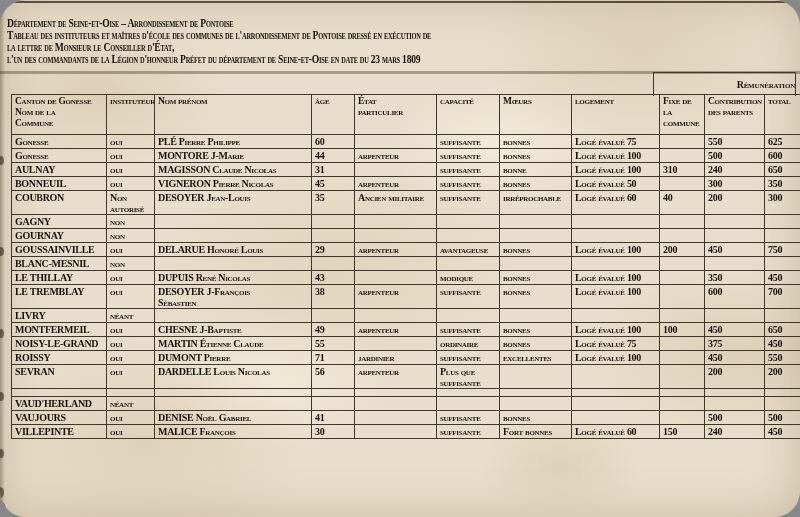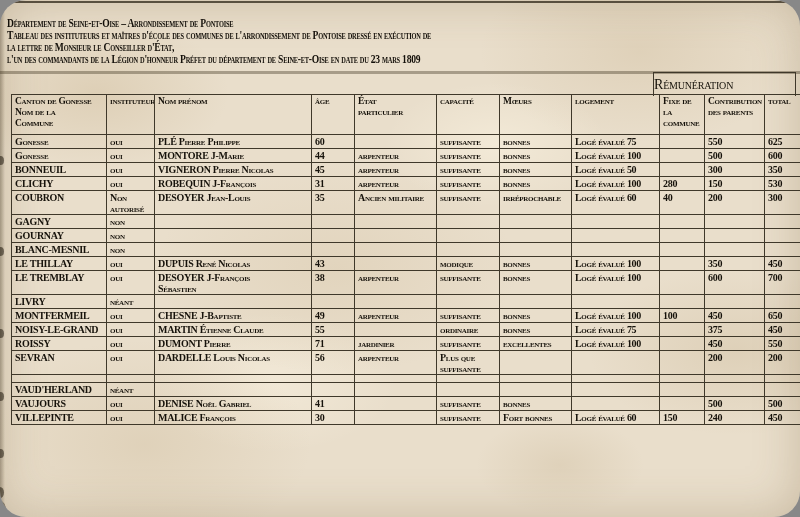--- a/index.html
+++ b/index.html
@@ -30,22 +30,22 @@
   .title-block{position:absolute;left:7px;top:17px;width:790px;}
   .title-line{
     font-weight:bold;font-variant:small-caps;font-size:12px;line-height:12px;
     letter-spacing:-0.3px;transform:scaleX(0.8);transform-origin:left center;
     white-space:nowrap;color:#14100a;
   }
 
   .remun-box{
     position:absolute;left:653px;top:72px;width:141px;height:23px;
     border:1px solid #3f382a;border-bottom:none;
-    display:flex;align-items:center;justify-content:flex-start;
-    font-weight:normal;font-variant:small-caps;font-size:14px;letter-spacing:-0.2px;
+    display:flex;align-items:center;justify-content:flex-end;
+    font-weight:bold;font-variant:small-caps;font-size:10px;letter-spacing:-0.2px;
   }
 
   table.doc{
     position:absolute;left:11px;top:94px;width:790px;
     border-collapse:collapse;table-layout:fixed;
   }
   table.doc th, table.doc td{
     border:1px solid #3f382a;
     font-family:"Liberation Serif", serif;
     font-weight:bold;font-variant:small-caps;
@@ -142,44 +142,44 @@
           <td>44</td>
           <td>arpenteur</td>
           <td>suffisante</td>
           <td>bonnes</td>
           <td>Logé  évalué 100</td>
           <td></td>
           <td>500</td>
           <td>600</td>
         </tr>
         <tr class="row">
+          <td>AULNAY</td>
+          <td>oui</td>
+          <td>MAGISSON Claude Nicolas</td>
+          <td>31</td>
+          <td></td>
+          <td>suffisante</td>
+          <td>bonne</td>
+          <td>Logé  évalué 100</td>
+          <td>310</td>
+          <td>240</td>
+          <td>650</td>
+        </tr>
+        <tr class="row">
           <td>BONNEUIL</td>
           <td>oui</td>
           <td>VIGNERON Pierre Nicolas</td>
           <td>45</td>
           <td>arpenteur</td>
           <td>suffisante</td>
           <td>bonnes</td>
           <td>Logé  évalué 50</td>
           <td></td>
           <td>300</td>
           <td>350</td>
-        </tr>
-        <tr class="row">
-          <td>CLICHY</td>
-          <td>oui</td>
-          <td>ROBEQUIN J-François</td>
-          <td>31</td>
-          <td>arpenteur</td>
-          <td>suffisante</td>
-          <td>bonnes</td>
-          <td>Logé  évalué 100</td>
-          <td>280</td>
-          <td>150</td>
-          <td>530</td>
         </tr>
         <tr class="row">
           <td>COUBRON</td>
           <td>Non
 autorisé</td>
           <td>DESOYER Jean-Louis</td>
           <td>35</td>
           <td>Ancien militaire</td>
           <td>suffisante</td>
           <td>irréprochable</td>
@@ -208,20 +208,33 @@
           <td></td>
           <td></td>
           <td></td>
           <td></td>
           <td></td>
           <td></td>
           <td></td>
           <td></td>
         </tr>
         <tr class="row">
+          <td>GOUSSAINVILLE</td>
+          <td>oui</td>
+          <td>DELARUE Honoré Louis</td>
+          <td>29</td>
+          <td>arpenteur</td>
+          <td>avantageuse</td>
+          <td>bonnes</td>
+          <td>Logé  évalué 100</td>
+          <td>200</td>
+          <td>450</td>
+          <td>750</td>
+        </tr>
+        <tr class="row">
           <td>BLANC-MESNIL</td>
           <td>non</td>
           <td></td>
           <td></td>
           <td></td>
           <td></td>
           <td></td>
           <td></td>
           <td></td>
           <td></td>

